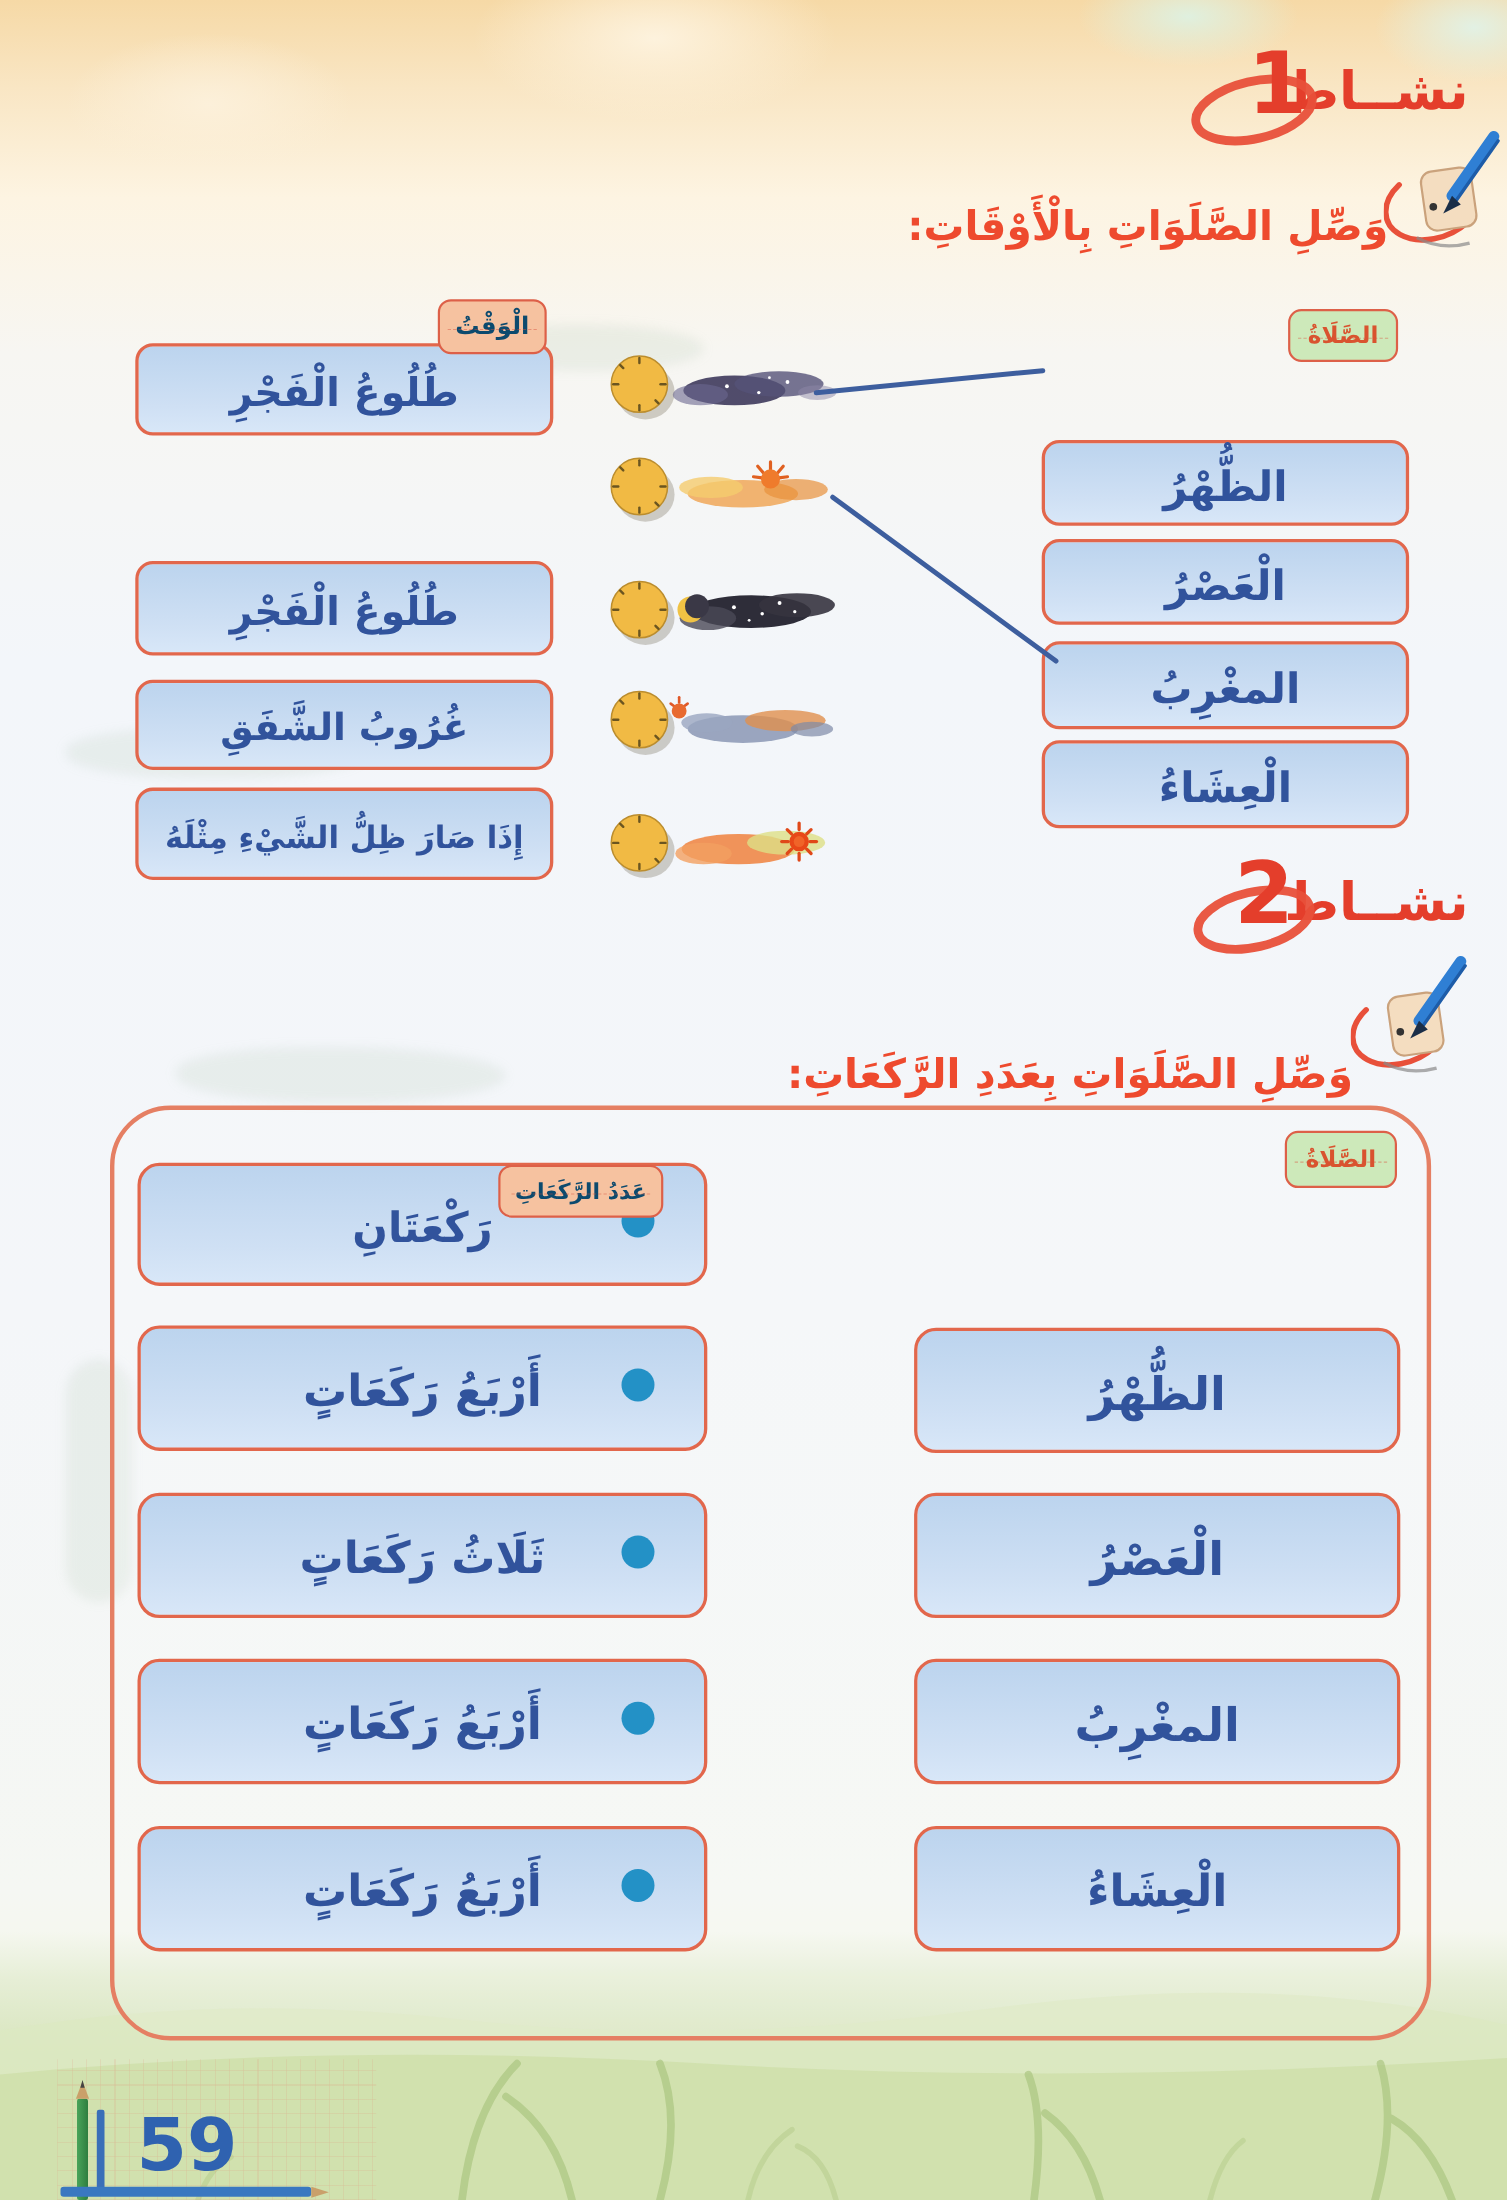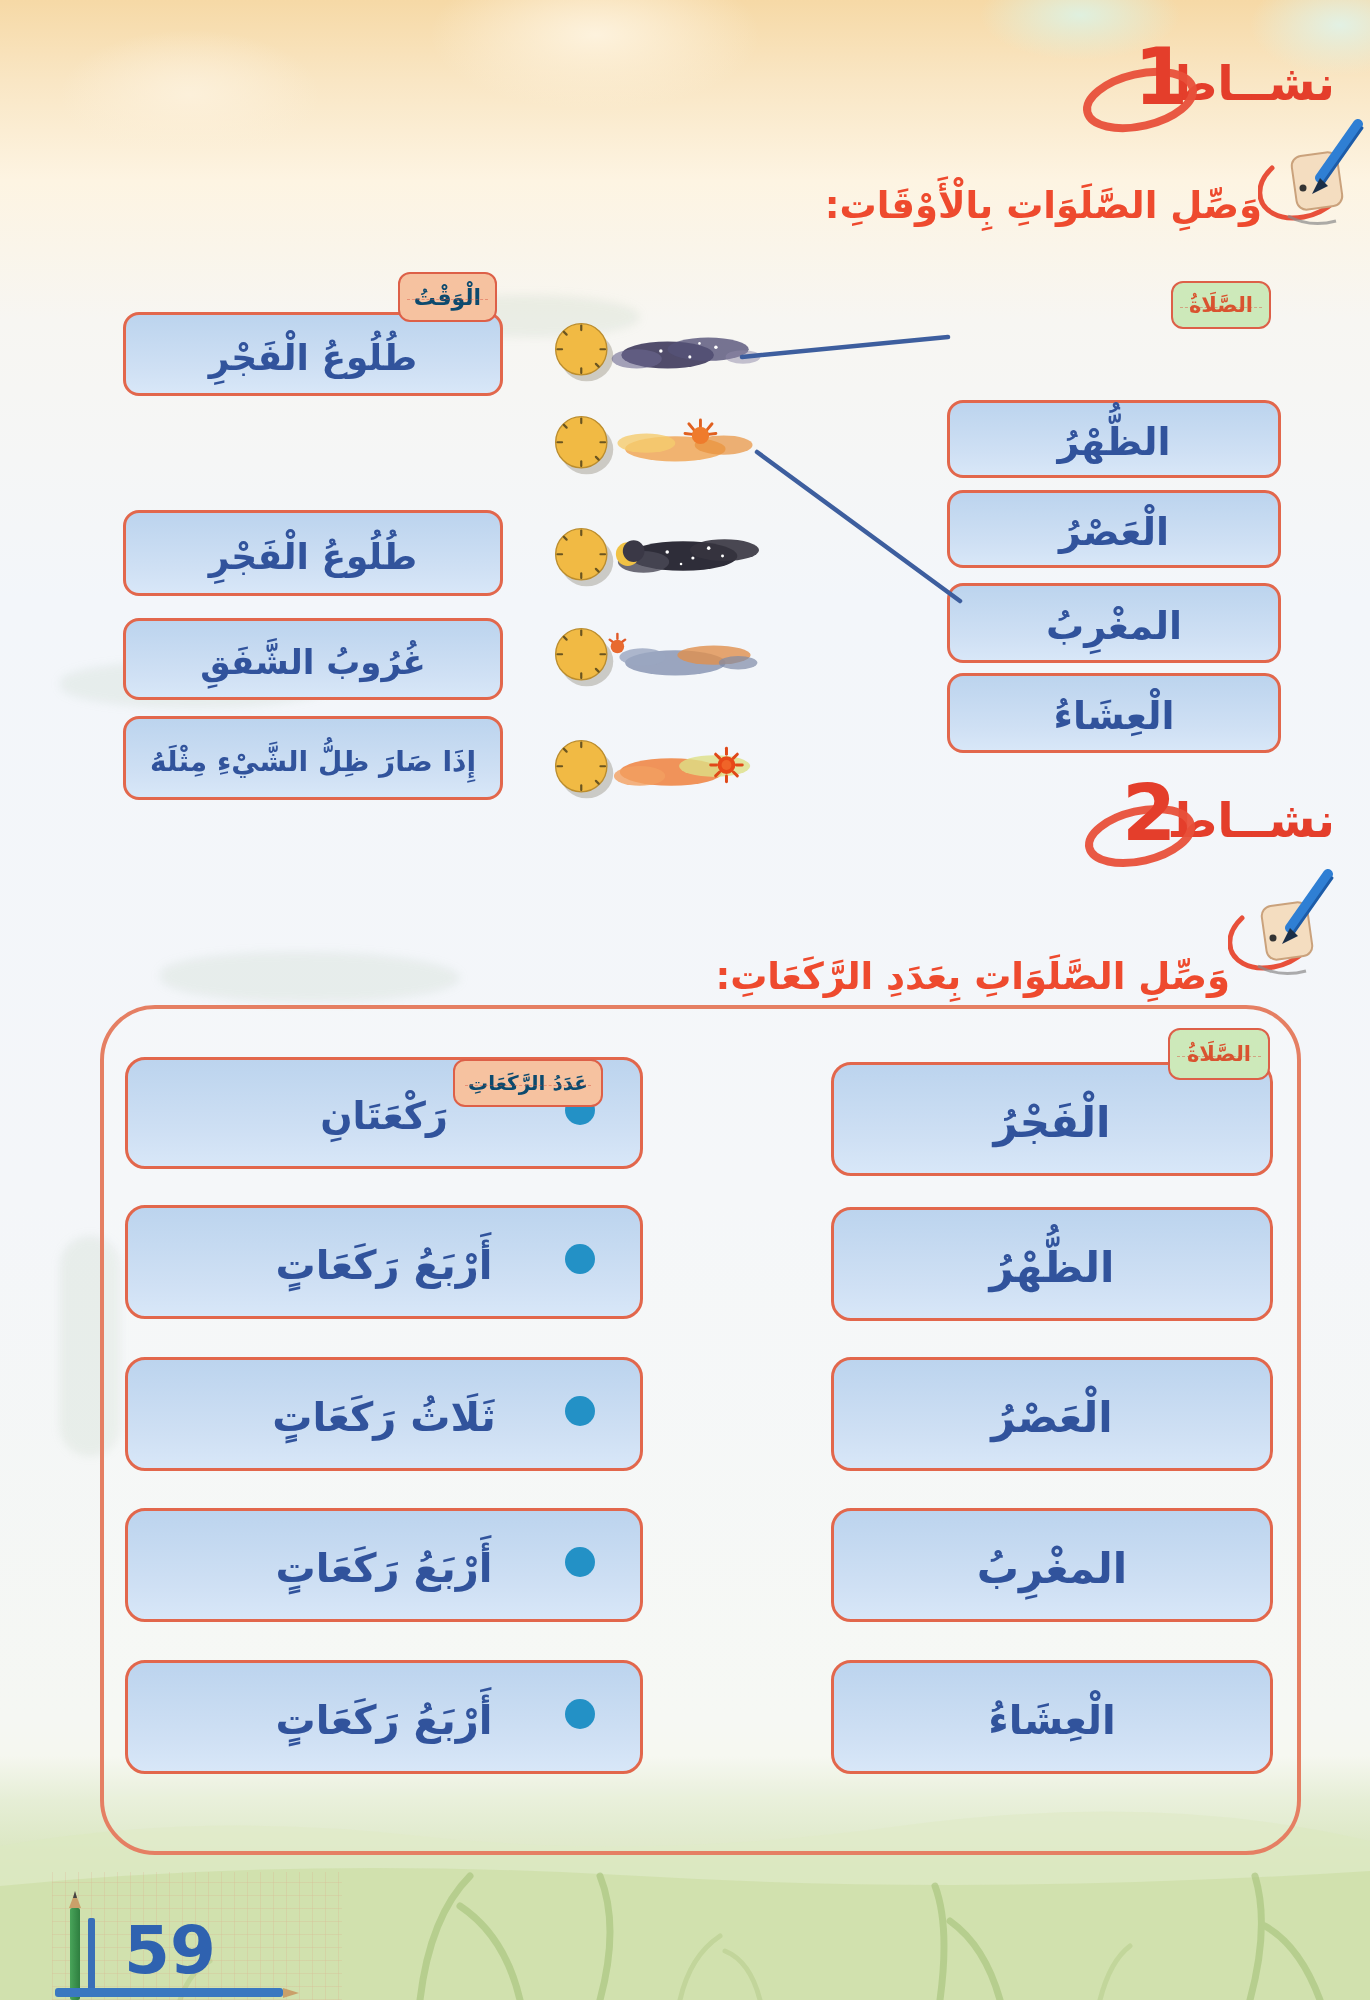--- a/index.html
+++ b/index.html
@@ -341,23 +341,20 @@
   <div class="mbox" style="left:125px;top:1660px;width:512px;height:108px;font-size:40px;border-radius:20px;">
       <span class="txt">أَرْبَعُ رَكَعَاتٍ</span>
     </div>
 
   <div class="dot" style="left:565px;top:1095px;"></div>
   <div class="dot" style="left:565px;top:1244px;"></div>
   <div class="dot" style="left:565px;top:1396px;"></div>
   <div class="dot" style="left:565px;top:1547px;"></div>
   <div class="dot" style="left:565px;top:1699px;"></div>
 
-  <div class="mbox" style="left:831px;top:1062px;width:436px;height:108px;font-size:42px;border-radius:20px;">
-      <span class="txt">الْفَجْرُ</span>
-    </div>
   <div class="mbox" style="left:831px;top:1207px;width:436px;height:108px;font-size:42px;border-radius:20px;">
       <span class="txt">الظُّهْرُ</span>
     </div>
   <div class="mbox" style="left:831px;top:1357px;width:436px;height:108px;font-size:42px;border-radius:20px;">
       <span class="txt">الْعَصْرُ</span>
     </div>
   <div class="mbox" style="left:831px;top:1508px;width:436px;height:108px;font-size:42px;border-radius:20px;">
       <span class="txt">المغْرِبُ</span>
     </div>
   <div class="mbox" style="left:831px;top:1660px;width:436px;height:108px;font-size:40px;border-radius:20px;">

